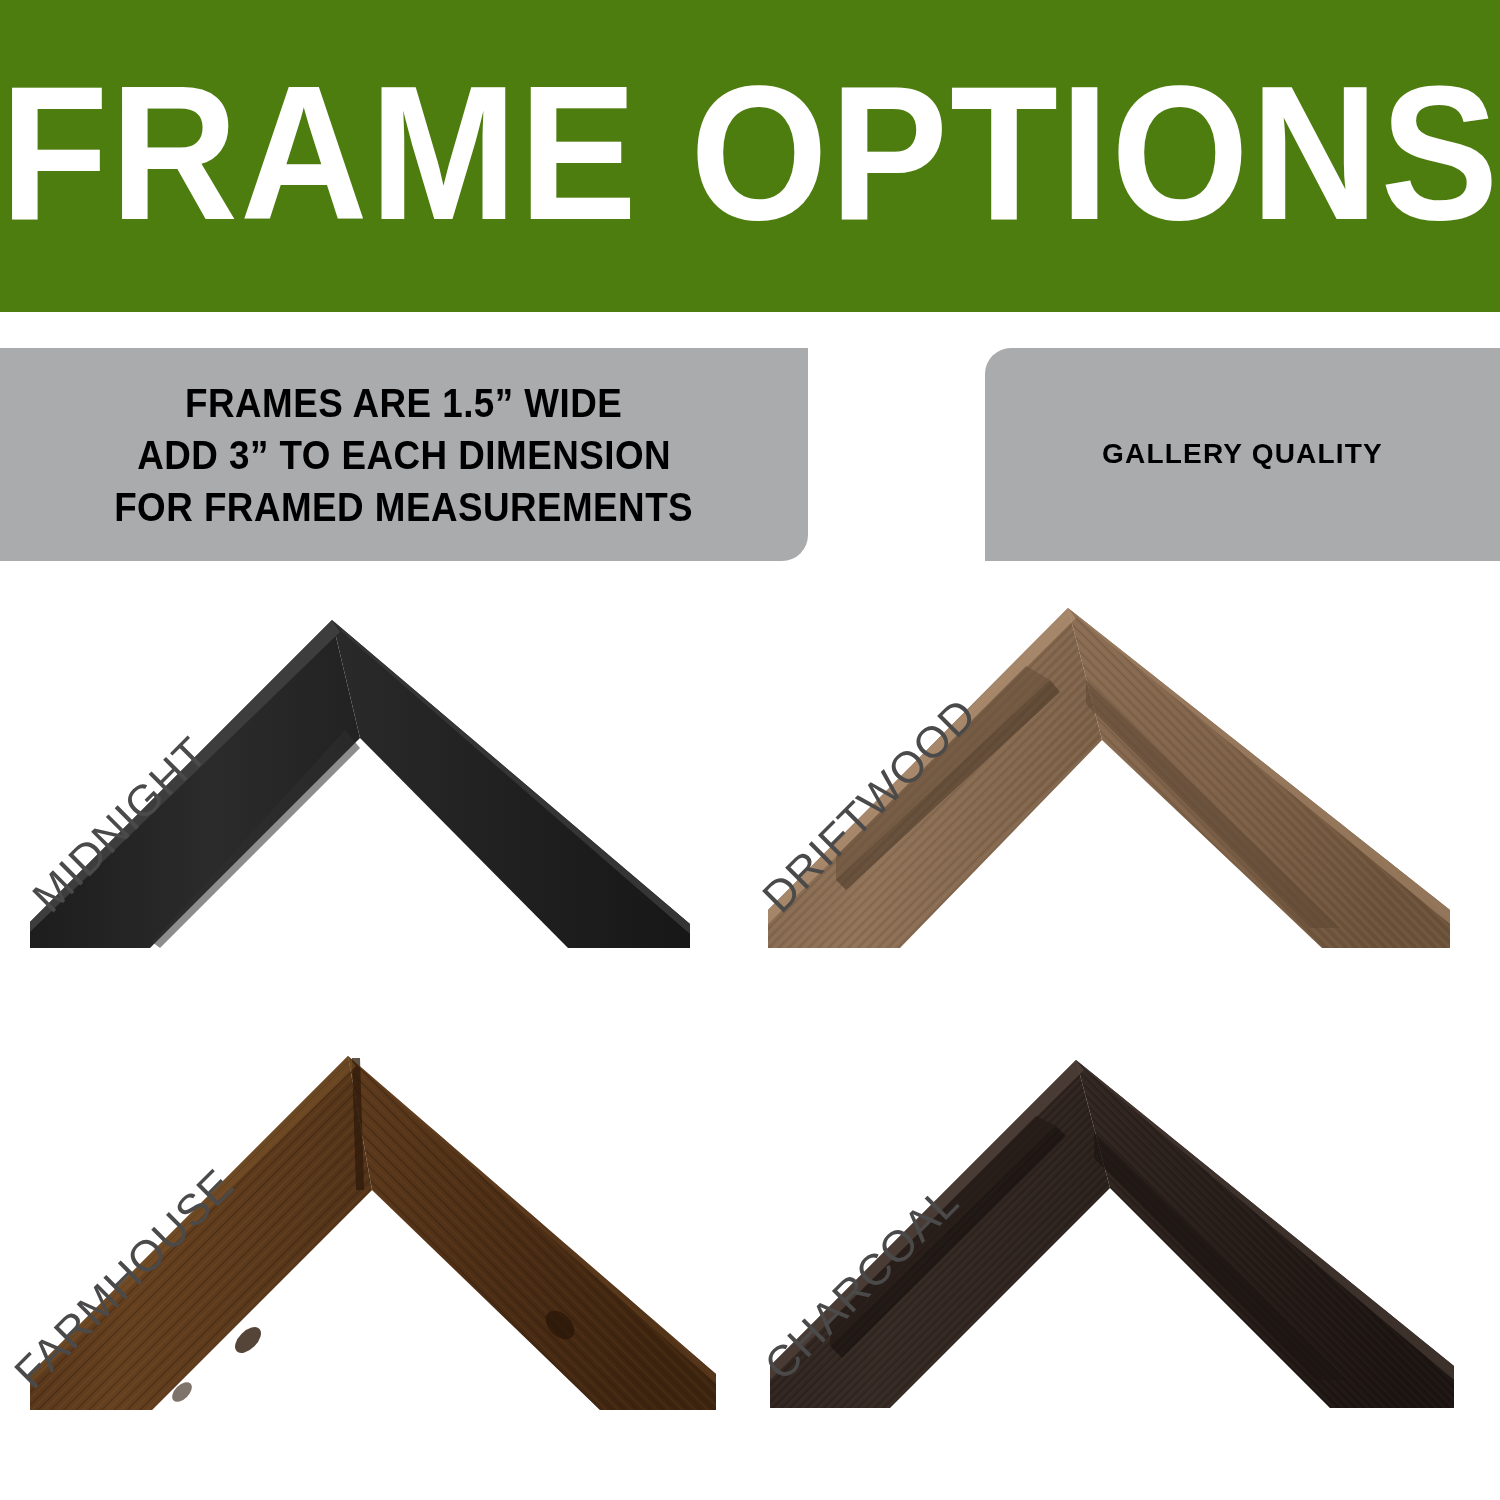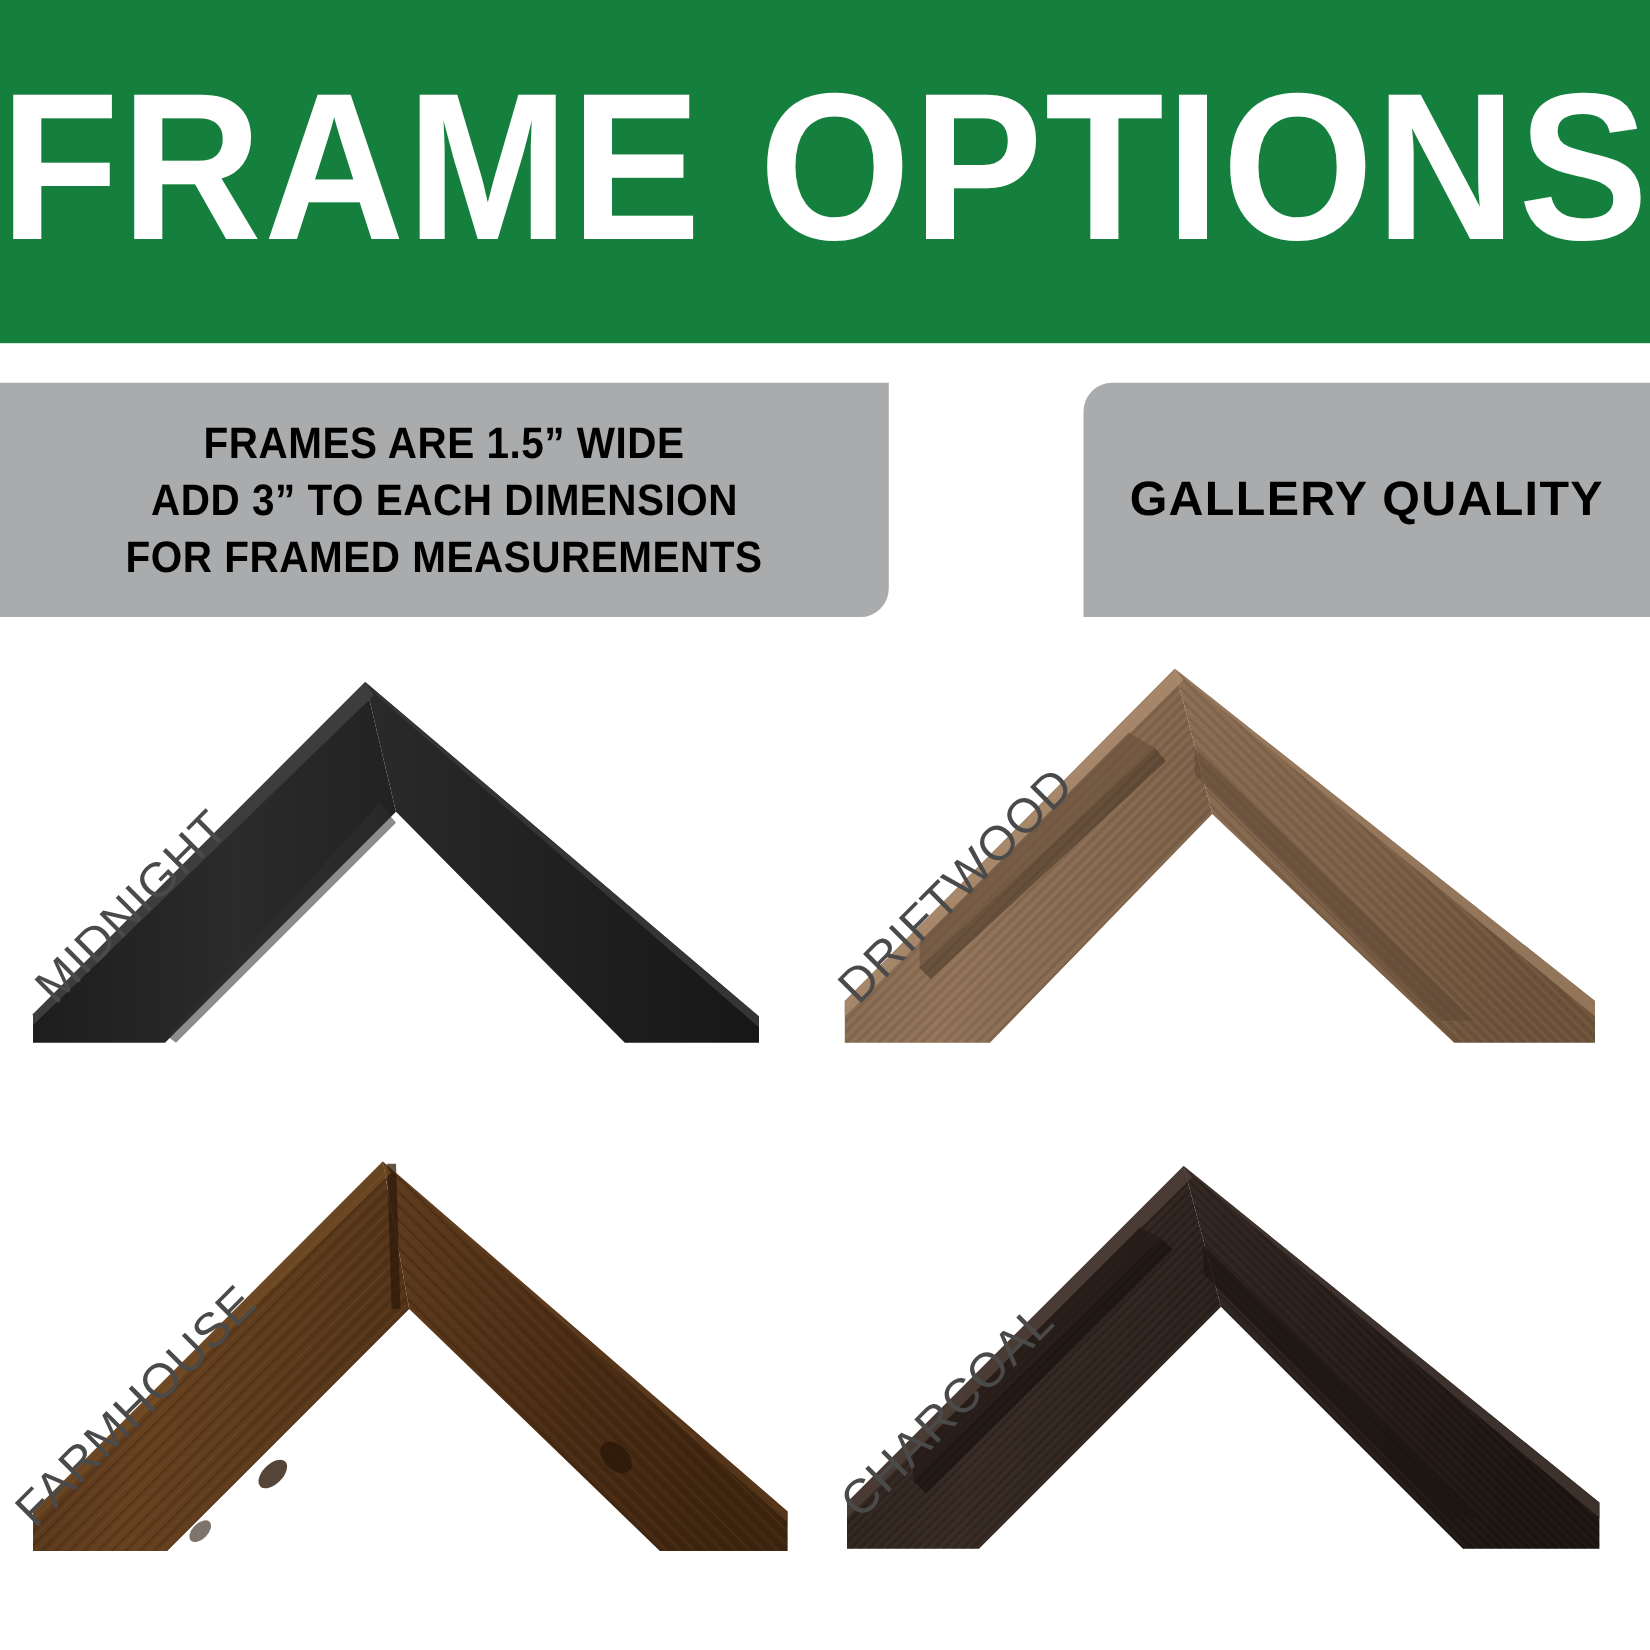--- a/index.html
+++ b/index.html
@@ -7,21 +7,21 @@
     width:1500px;height:1500px;
     background:#ffffff;
     font-family:"Liberation Sans", sans-serif;
     overflow:hidden;
     position:relative;
   }
 
   
   .header-band{
     position:absolute;left:0;top:0;width:1500px;height:312px;
-    background:#15803d;
+    background:#4d7c0f;
     display:flex;align-items:center;justify-content:center;
   }
   .header-title{
     color:#ffffff;
     font-family:"Liberation Sans", sans-serif;
     font-weight:bold;
     font-size:170px;
     line-height:1;
     letter-spacing:2px;
     transform:scaleX(1.04) scaleY(1.12);
@@ -51,21 +51,21 @@
   .badge-left .badge-line{
     font-weight:bold;
     font-size:40px;
     line-height:1.30;
     letter-spacing:0.5px;
     transform:scaleX(0.92);
     white-space:nowrap;
   }
   .badge-right .badge-line{
     font-weight:bold;
-    font-size:44px;
+    font-size:28px;
     line-height:1.32;
     letter-spacing:1.2px;
     white-space:nowrap;
   }
 
   
   .frames-area{
     position:absolute;left:0;top:580px;width:1500px;height:920px;
   }
   .frame-cell{

